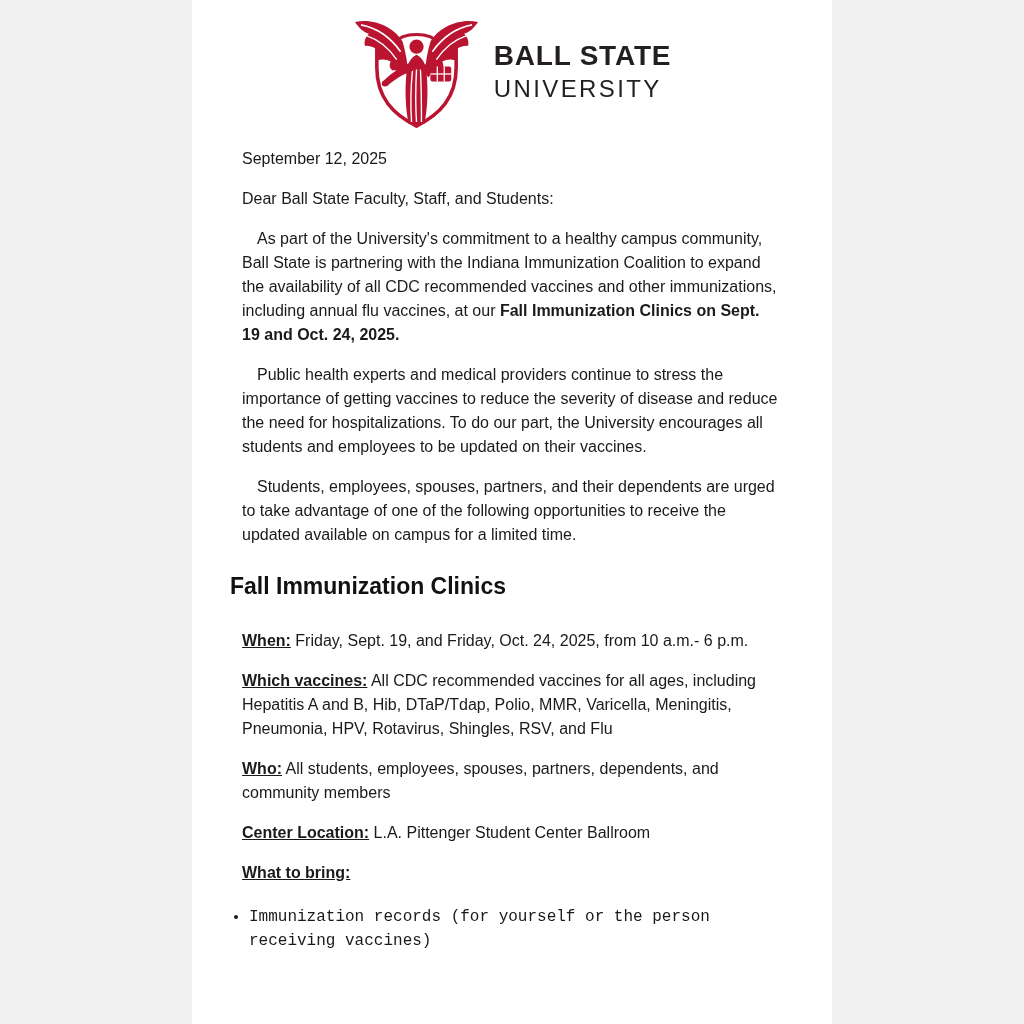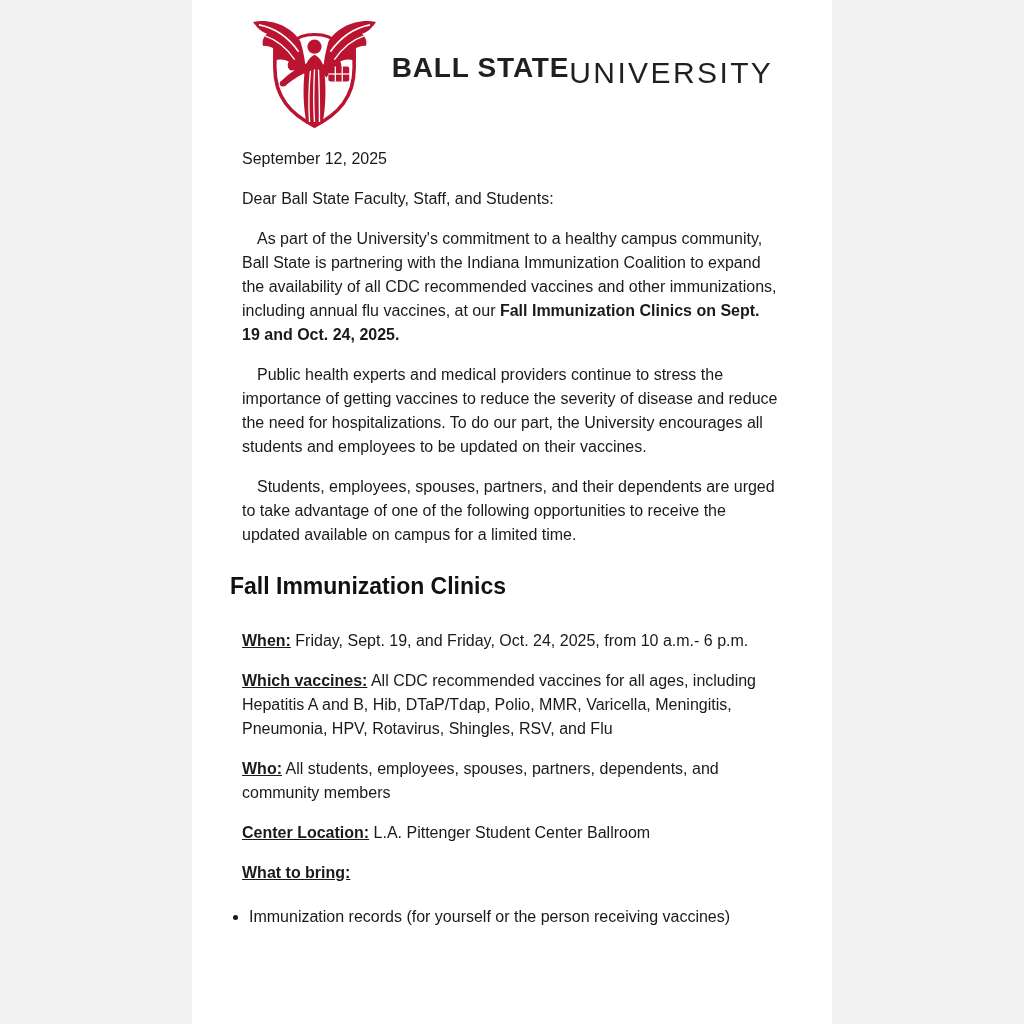--- a/index.html
+++ b/index.html
@@ -21,30 +21,30 @@
   }
   
   .logo-row {
     display: flex;
     align-items: center;
     justify-content: center;
     gap: 12px;
     margin: 0 0 10px 0;
   }
   .emblem { width: 131px; height: 119px; flex: 0 0 auto; }
-  .wordmark { display: flex; flex-direction: row; }
+  .wordmark { display: flex; flex-direction: column; }
   .wm1 {
     font-size: 28px;
     font-weight: 700;
     letter-spacing: 0.8px;
     color: #231f20;
     line-height: 1.1;
   }
   .wm2 {
-    font-size: 30px;
+    font-size: 24px;
     font-weight: 400;
     letter-spacing: 2.4px;
     color: #231f20;
     line-height: 1.15;
     margin-top: 3px;
   }
   
   .card p {
     margin: 16px 12px;
     font-size: 16px;
@@ -56,20 +56,21 @@
     font-weight: 700;
     line-height: 1.2;
     margin: 26px 0 28px 0;
     color: #111111;
   }
   .lbl { font-weight: 700; text-decoration: underline; }
   p.note { font-style: italic; }
   ul.bring-list {
     margin: 20px 0 0 0;
     padding-left: 19px;
+    font-family: Liberation Mono, monospace;
   }
   ul.bring-list li {
     font-size: 16px;
     line-height: 24px;
     margin: 0 0 8px 0;
   }
 </style>
 </head>
 <body>
 

